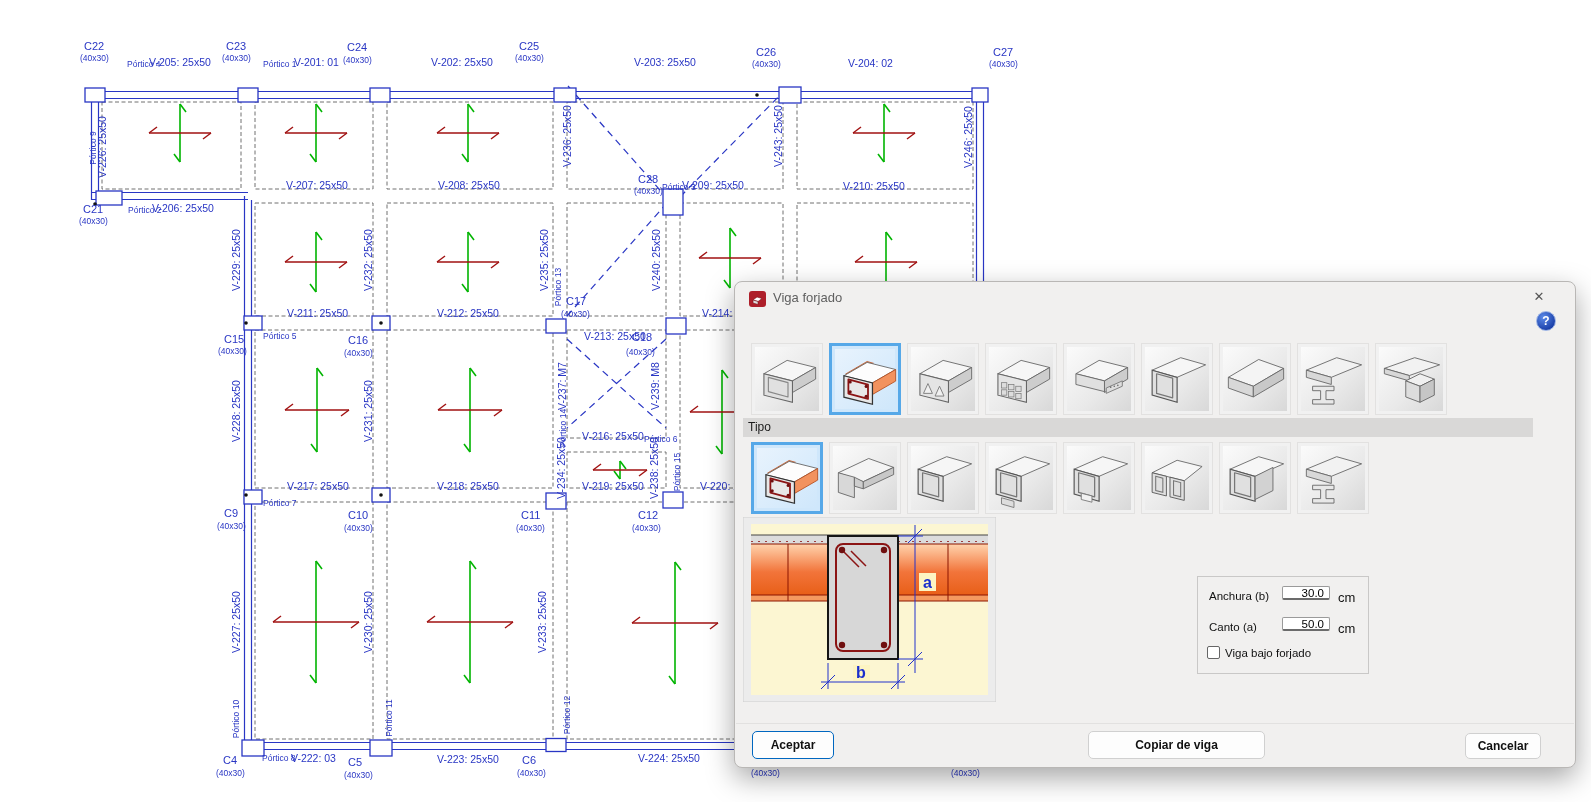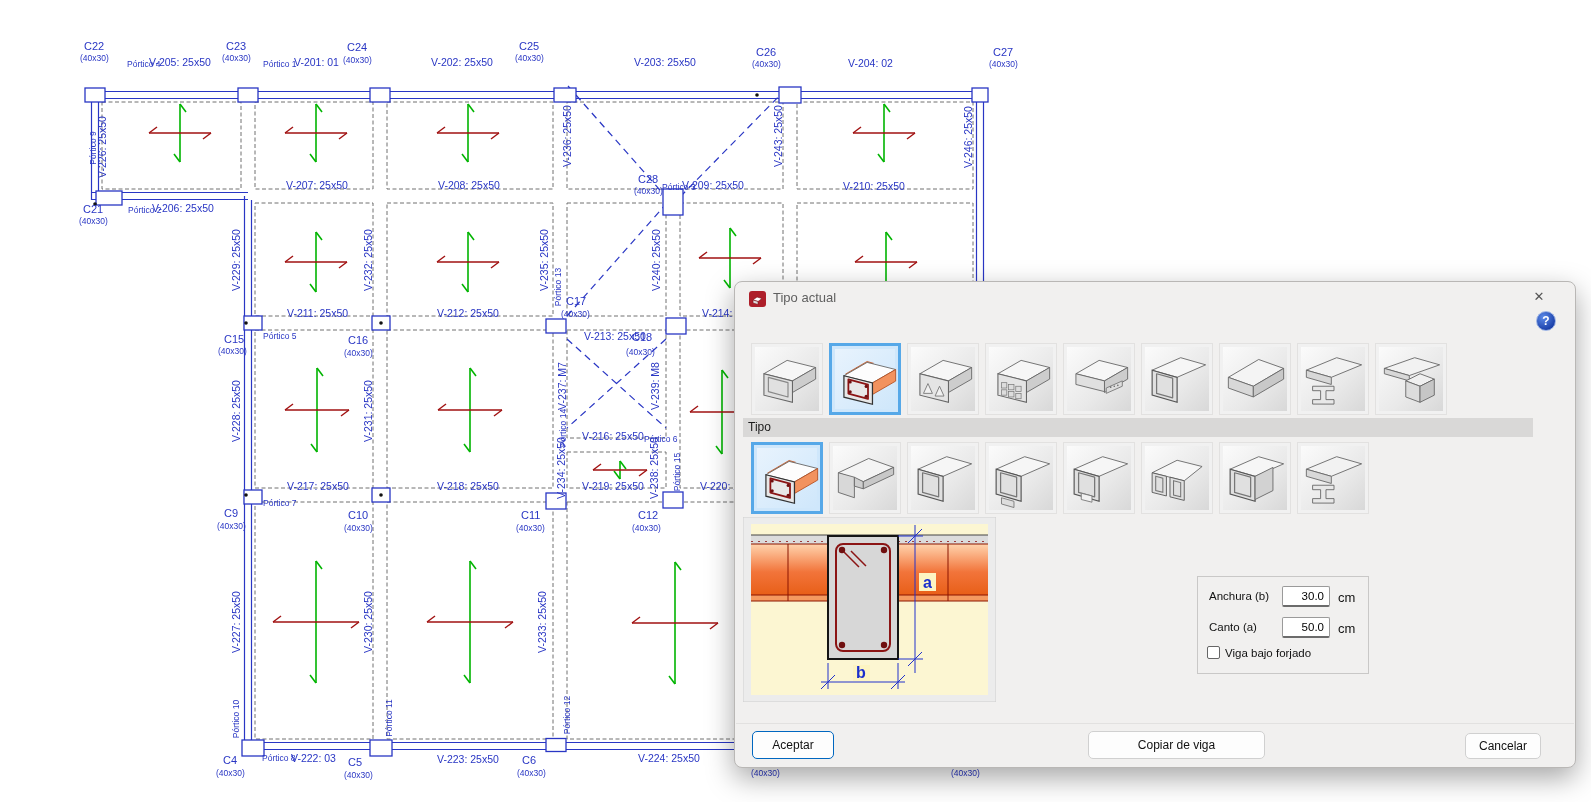--- a/index.html
+++ b/index.html
@@ -24,30 +24,30 @@
   .thumb .inner{position:absolute;left:3px;top:3px;right:3px;bottom:3px;
         background:linear-gradient(135deg,#fbfbfb 0%,#e9e9e9 60%,#d8d8d8 100%);}
   .thumb.sel{border:3px solid #56a8e8;background:#cfe7fb;}
   .thumb.sel .inner{background:linear-gradient(135deg,#e8f3fd 0%,#cfe7fb 100%);}
   .preview{position:absolute;left:8px;top:235px;}
   .fields{position:absolute;left:462px;top:294px;width:170px;height:96px;
           border:1px solid #c9c8c7;background:#f1f0ef;}
   .frow{position:absolute;left:0;height:24px;width:100%;}
   .frow.r1{top:9px;} .frow.r2{top:40px;}
   .flabel{position:absolute;left:11px;top:4px;font-size:11.5px;color:#111;}
-  .fin{position:absolute;left:84px;top:0;width:48px;height:21px;border:1px solid #9a9a9a;
+  .fin{position:absolute;left:84px;top:0;width:48px;height:14px;border:1px solid #9a9a9a;
        border-bottom:2px solid #6b6b6b;border-radius:2px;background:#fff;font-size:11.5px;
        text-align:right;padding:0 5px 0 2px;font-family:"Liberation Sans",sans-serif;box-sizing:border-box;}
   .funit{position:absolute;left:140px;top:4px;font-size:13px;color:#111;}
   .fcheck{position:absolute;left:9px;top:69px;font-size:11.5px;color:#111;cursor:pointer;text-align:center;}
   .cbox{display:inline-block;width:11px;height:11px;border:1px solid #666;border-radius:2px;
         background:#fff;vertical-align:-2px;margin-right:5px;}
   .sep{position:absolute;left:1px;top:441px;width:838px;height:1px;background:#e2e1e0;}
   .btn{position:absolute;height:28px;background:#fdfdfd;border:1px solid #d0d0d0;border-radius:5px;
-       font-size:12px;color:#111;font-family:"Liberation Sans",sans-serif;cursor:pointer;}
+       font-size:12px;color:#111;font-family:"Liberation Sans",sans-serif;cursor:pointer;font-weight:bold;}
   .btn.primary{left:17px;top:449px;width:82px;border:1.6px solid #0067c0;}
   .btn.copy{left:353px;top:449px;width:177px;text-align:center;}
   .btn.cancel{left:730px;top:451px;width:76px;height:26px;}
   .help{position:absolute;left:801px;top:29px;width:18px;height:18px;border-radius:50%;
         background:radial-gradient(circle at 35% 30%,#5b8ae8,#1a3fa8 75%);border:1px solid #9db4e4;
         color:#fff;font-weight:bold;font-size:12px;text-align:center;line-height:18px;cursor:pointer;}
 </style>
 </head>
 <body>
 
@@ -332,21 +332,21 @@
 
   <div class="dialog">
     <div class="ttl">
       <span class="appicon">
         <svg width="17" height="16">
             <rect x="0" y="0" width="17" height="16" rx="3" fill="#ae1f2a"></rect>
           <polygon points="4,9 8,6 13,7.5 9,10.5" fill="#fff" stroke="#7c1018" stroke-width="0.6"></polygon>
           <polygon points="4,9 9,10.5 9,13.5 4,12" fill="#ddd" stroke="#7c1018" stroke-width="0.6"></polygon>
         </svg>
       </span>
-      <span class="ttltext">Tipo actual</span>
+      <span class="ttltext">Viga forjado</span>
       <span class="close">✕</span>
     </div>
 
     <div class="thumbrow" id="famrow">
         <div class="thumb" style="left: 16px; top: 61px;">
           <div class="inner"><svg width="66" height="66" viewBox="0 0 74 74">
               <polygon points="10,30 36,15 68,23 42,38" fill="#f6f6f6" stroke="#666"></polygon>
               <polygon points="42,38 68,23 68,36 42,51" fill="#cdcdcd" stroke="#666"></polygon>
               <polygon points="10,30 42,38 42,62 10,54" fill="#e0e0e0" stroke="#666" stroke-width="1.2"></polygon>
               <polygon points="15,34 37,40 37,56 15,50" fill="none" stroke="#888" stroke-width="1.3" stroke-linejoin="round"></polygon>

